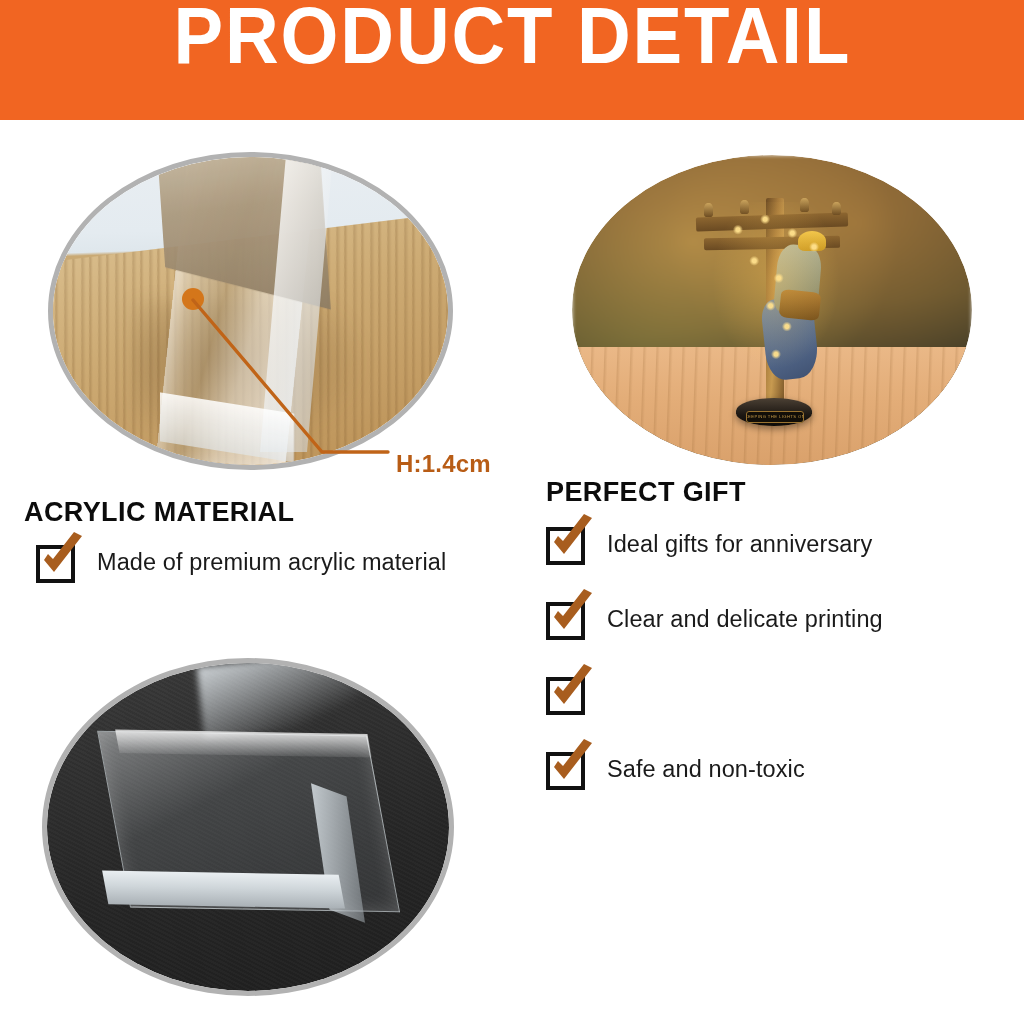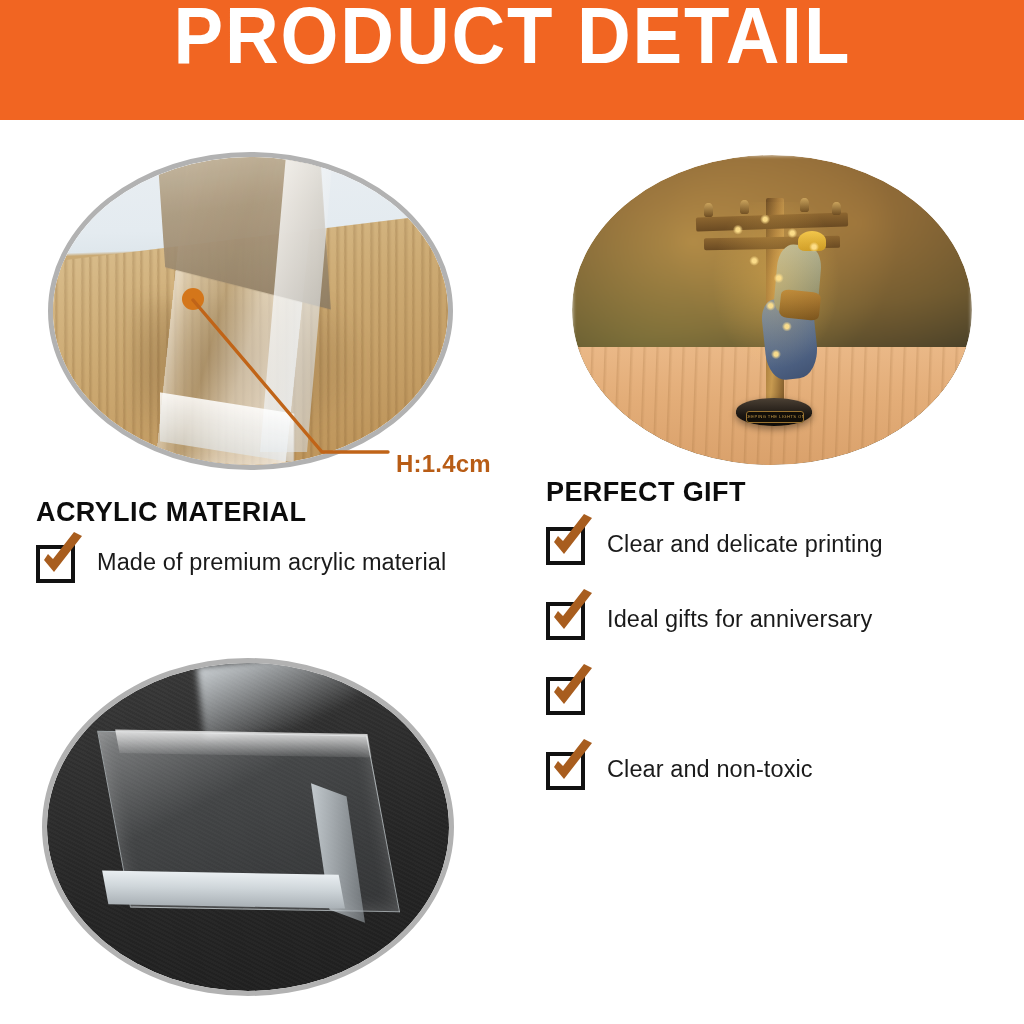--- a/index.html
+++ b/index.html
@@ -286,21 +286,21 @@
 
   
   .section-title {
     position: absolute;
     color: #0c0c0c;
     font-size: 27px;
     font-weight: bold;
     letter-spacing: .4px;
     white-space: nowrap;
   }
-  #title-acrylic { left: 36px; top: 497px; }
+  #title-acrylic { left: 24px; top: 497px; }
   #title-gift    { left: 546px; top: 477px; }
 
   .feature-list { position: absolute; }
   #list-acrylic { left: 36px; top: 543px; width: 470px; text-align: center; }
   #list-gift    { left: 546px; top: 525px; width: 460px; }
 
   .feature-item {
     display: flex;
     align-items: flex-start;
     margin-bottom: 28px;
@@ -411,47 +411,47 @@
   <div class="feature-list" id="list-gift">
 
 
     <div class="feature-item">
       <span class="checkbox">
         <span class="box"></span>
         <svg class="tick" viewBox="0 0 56 56">
           <path d="M10 30 L20 42 L48 6 L40 2 L19 29 L14 24 Z" fill="#a85d1e"></path>
         </svg>
       </span>
-      <span class="feature-text">Clear and delicate printing</span>
+      <span class="feature-text">Ideal gifts for anniversary</span>
     </div>
 
     <div class="feature-item">
       <span class="checkbox">
         <span class="box"></span>
         <svg class="tick" viewBox="0 0 56 56">
           <path d="M10 30 L20 42 L48 6 L40 2 L19 29 L14 24 Z" fill="#a85d1e"></path>
         </svg>
       </span>
-      <span class="feature-text">Ideal gifts for anniversary</span>
+      <span class="feature-text">Clear and delicate printing</span>
     </div>
 
     <div class="feature-item">
       <span class="checkbox">
         <span class="box"></span>
         <svg class="tick" viewBox="0 0 56 56">
           <path d="M10 30 L20 42 L48 6 L40 2 L19 29 L14 24 Z" fill="#a85d1e"></path>
         </svg>
       </span>
     </div>
 
     <div class="feature-item">
       <span class="checkbox">
         <span class="box"></span>
         <svg class="tick" viewBox="0 0 56 56">
           <path d="M10 30 L20 42 L48 6 L40 2 L19 29 L14 24 Z" fill="#a85d1e"></path>
         </svg>
       </span>
-      <span class="feature-text">Clear and non-toxic</span>
+      <span class="feature-text">Safe and non-toxic</span>
     </div>
 
   </div>
 
 </div>
 
 </body></html>

